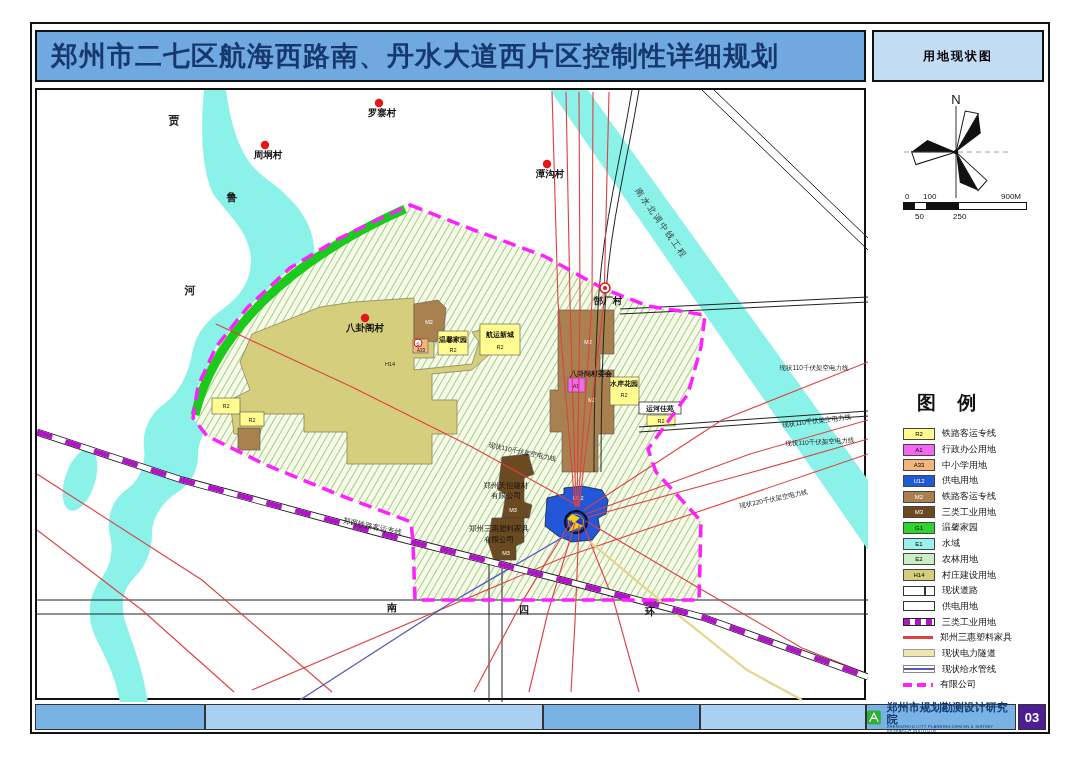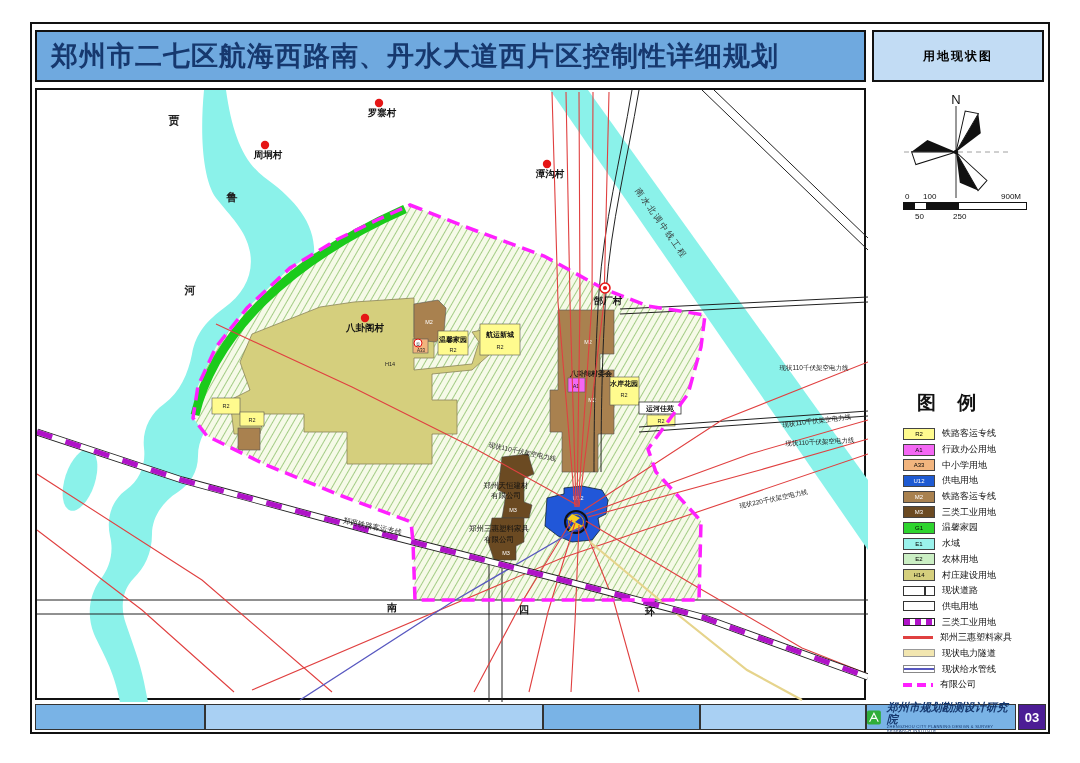--- a/index.html
+++ b/index.html
@@ -32,21 +32,21 @@
   .sw-parcel{height:8px;border:1px solid #333;background:#fff;}
   .sw-rail{height:6px;border:1px solid #222;background:repeating-linear-gradient(90deg,#B013C8 0 6px,#fff 6px 11px);}
   .sw-red{height:3px;background:#E04040;}
   .sw-tunnel{height:6px;border:1px solid #999;background:#F2E6B0;}
   .sw-pipe{height:6px;border:1px solid #888;background:linear-gradient(#fff 32%,#5858C0 32%,#5858C0 66%,#fff 66%);}
   .sw-bound{height:4px;background:repeating-linear-gradient(90deg,#FF20FF 0 9px,#fff 9px 14px);}
   
   .foot-seg{top:704px;height:26px;border:1px solid #333;}
   #footer-logo-box{display:flex;align-items:center;justify-content:center;gap:6px;}
   #inst-names{display:flex;flex-direction:column;line-height:1.1;}
-  #inst-cn{font-size:11px;font-weight:bold;color:#16386E;font-style:italic;}
+  #inst-cn{font-size:11px;font-weight:bold;color:#16386E;}
   #inst-en{font-size:4px;color:#16386E;letter-spacing:.3px;}
   #page-num{display:flex;align-items:center;justify-content:center;font-size:13px;font-weight:bold;color:#fff;}
   
   text{font-family:"Liberation Sans",sans-serif;}
   .vlg{font-size:9.5px;font-weight:bold;fill:#111;text-anchor:middle;}
   .riv{font-size:11px;font-weight:bold;fill:#222;text-anchor:middle;}
   .site{font-size:7px;fill:#111;text-anchor:middle;font-weight:bold;}
   .comp{font-size:7.5px;fill:#111;text-anchor:middle;}
   .code{font-size:5.5px;text-anchor:middle;fill:#222;}
   .codew{font-size:5.5px;text-anchor:middle;fill:#fff;}

